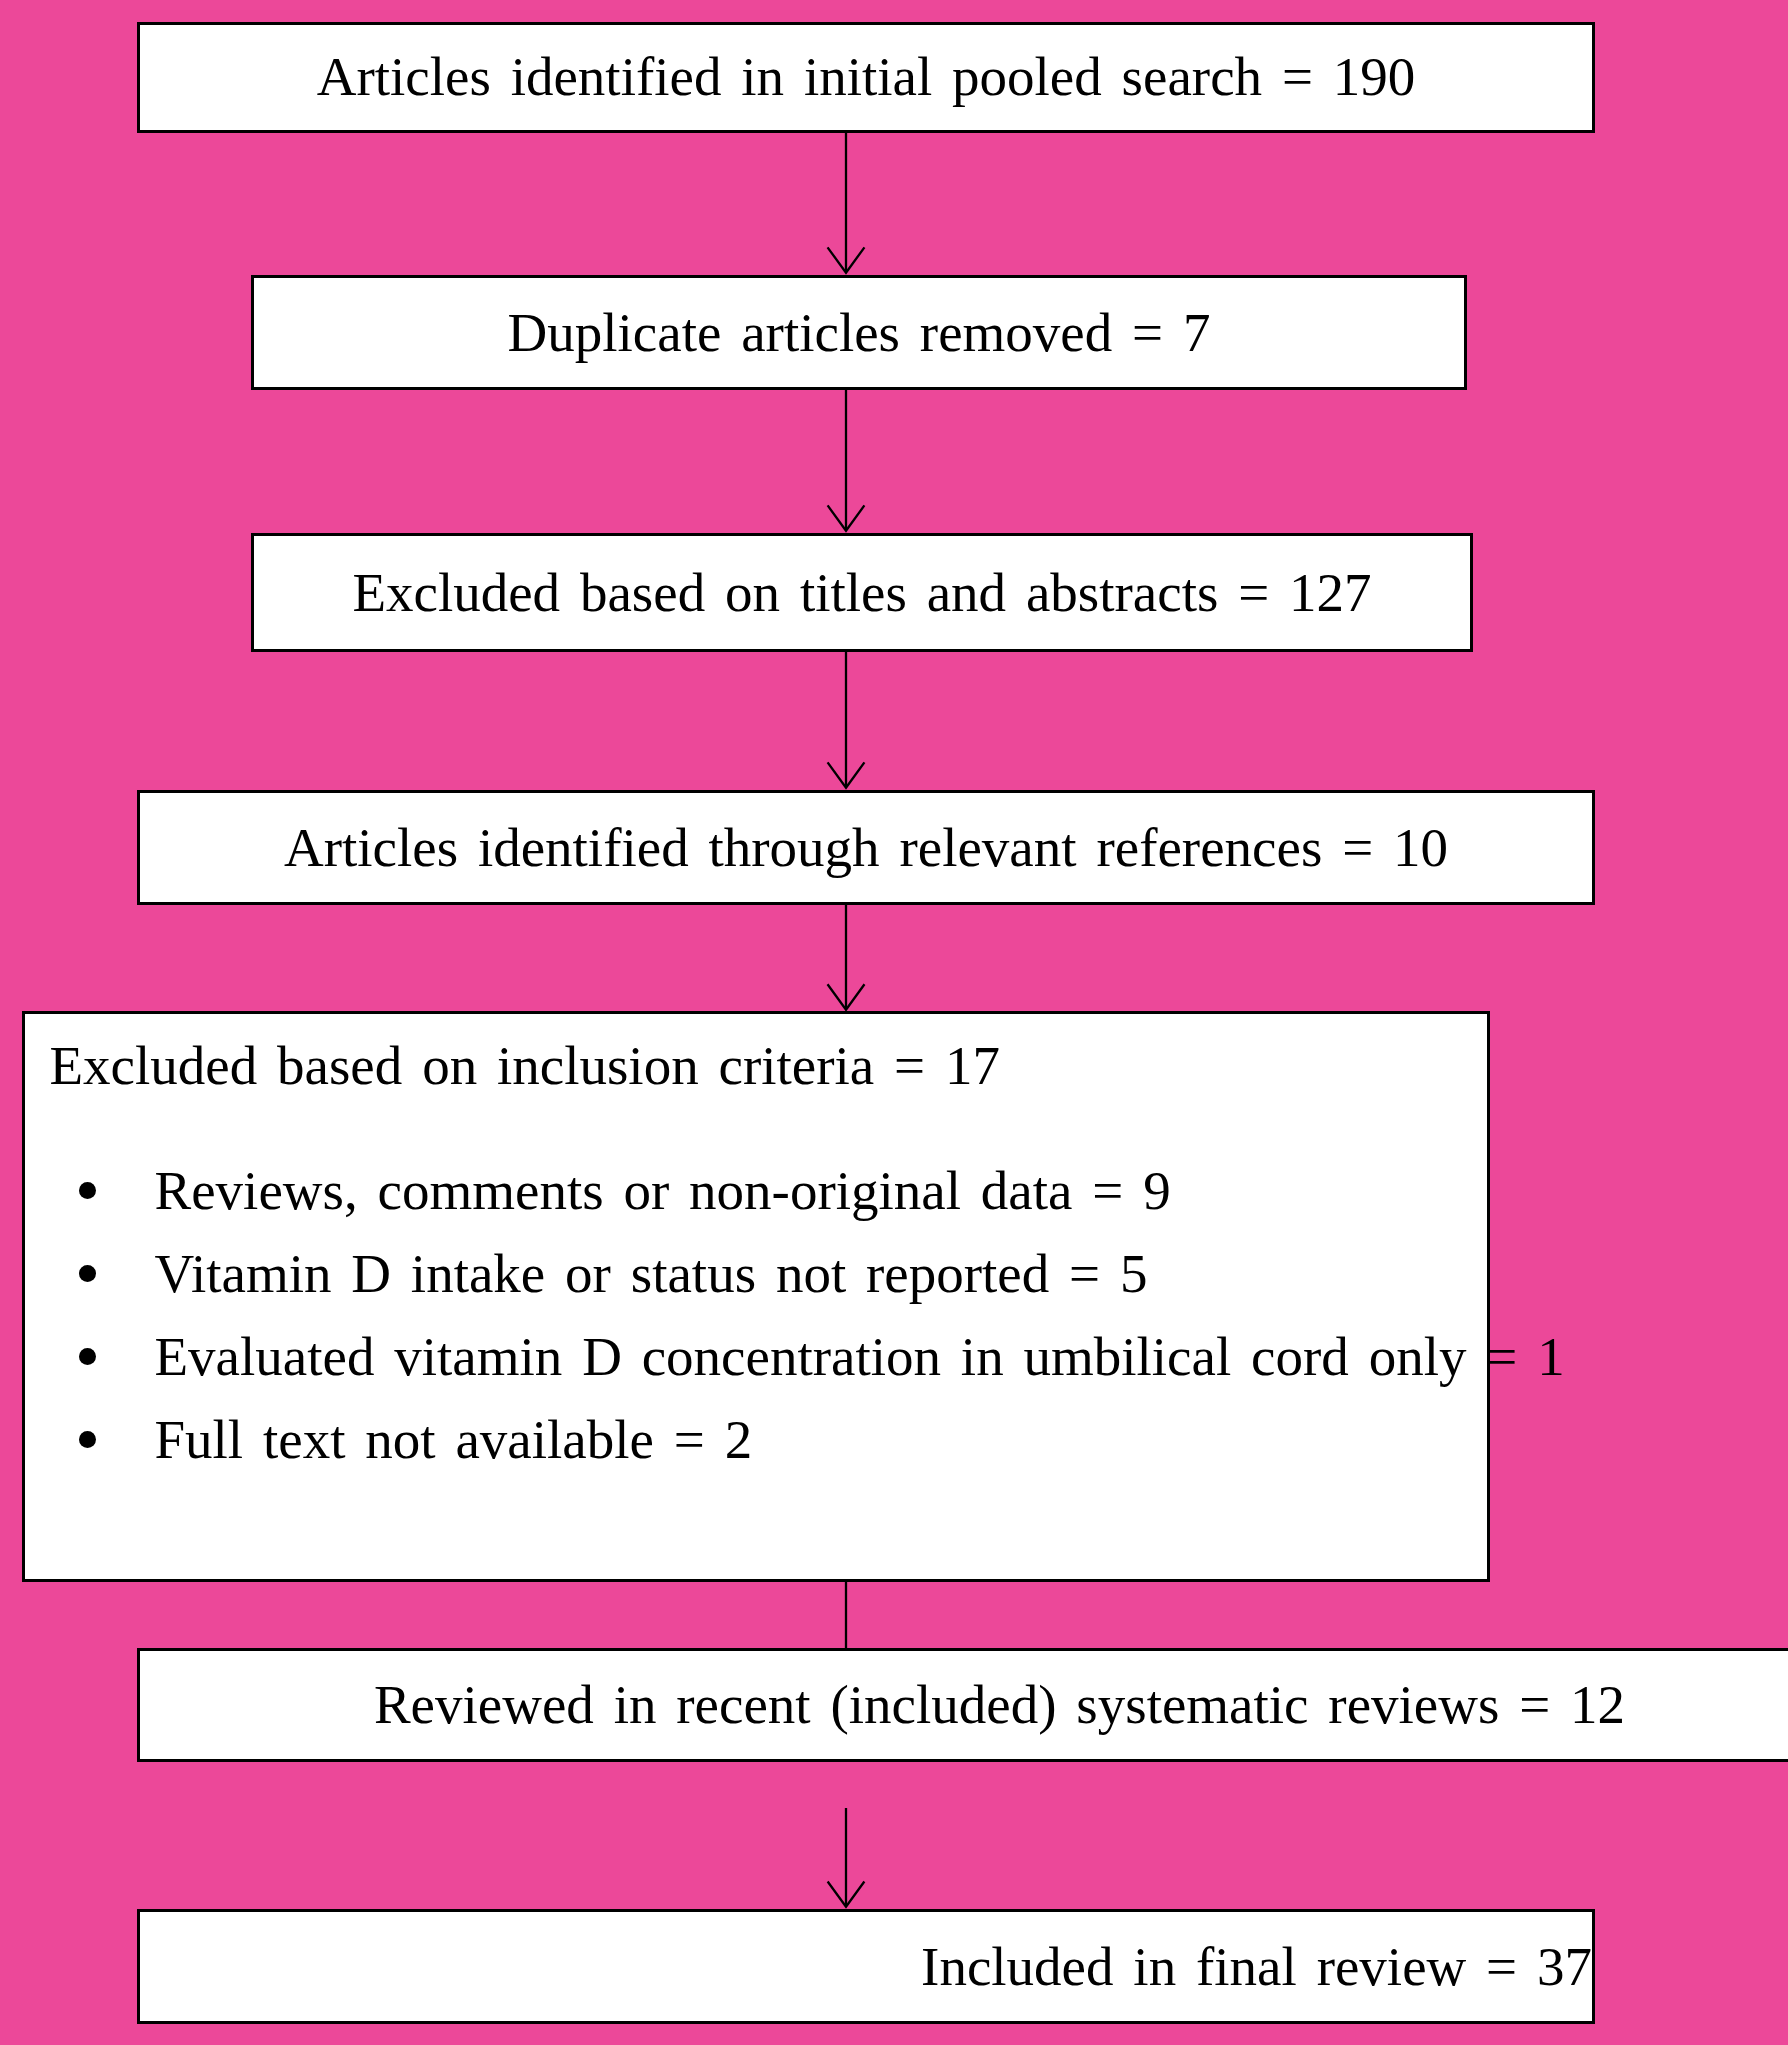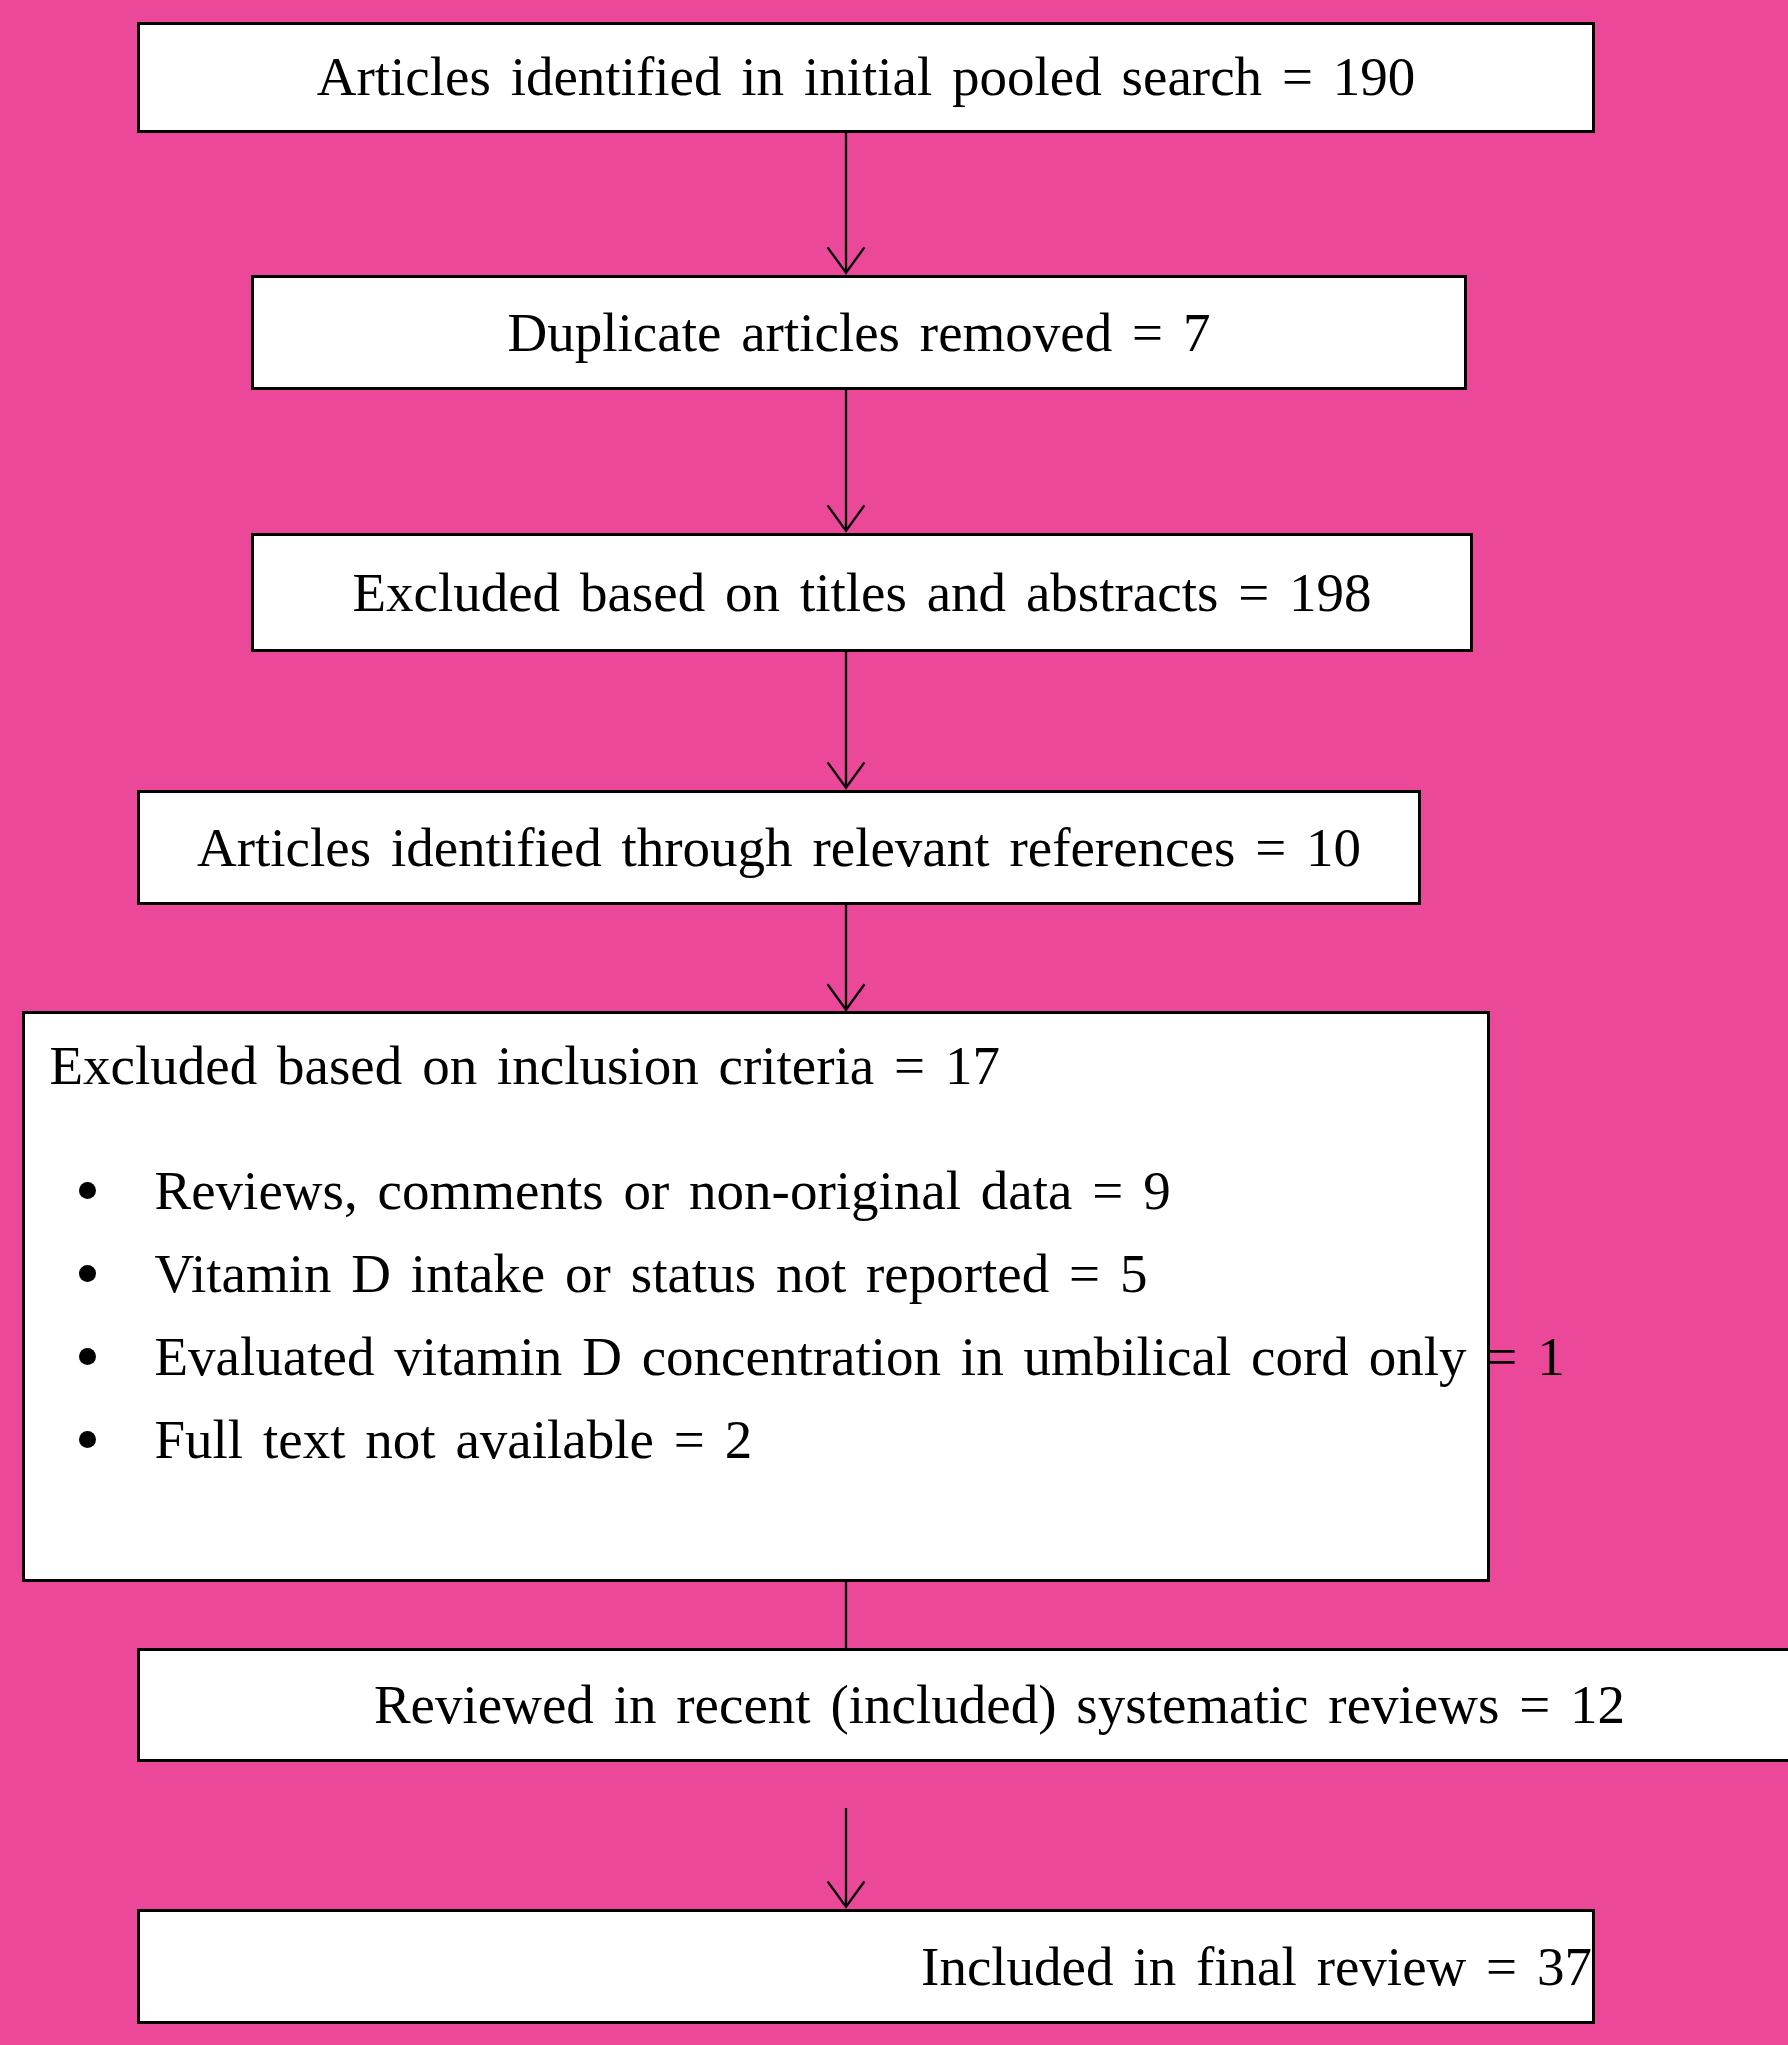--- a/index.html
+++ b/index.html
@@ -25,21 +25,21 @@
     align-items: center;
     justify-content: center;
     text-align: center;
     font-size: 55px;
     word-spacing: 6.1px;
     line-height: 1.15;
   }
   #box1 { left: 137px;  top: 21.5px;   width: 1458px; height: 111px; }
   #box2 { left: 251px;  top: 275px;  width: 1216px; height: 115px; }
   #box3 { left: 251px;  top: 533px;  width: 1222px; height: 119px; }
-  #box4 { left: 137px;  top: 790px; width: 1284px; height: 115px; }
+  #box4 { left: 137px;  top: 790px; width: 1458px; height: 115px; }
   #box5 { left: 21.5px;   top: 1011px; width: 1468px; height: 571px;
           display: block; text-align: left; }
   #box6 { left: 137px;  top: 1648px; width: 1725px; height: 114px; }
   #box7 { left: 137px;  top: 1909px; width: 1458px; height: 115px; justify-content: flex-end; }
 
   #box5 .box5-header {
     margin: 20px 0 0 25px;
     font-size: 55px;
     word-spacing: 6.1px;
     line-height: 64px;
@@ -105,21 +105,21 @@
   </div>
 
   <div class="arrow" id="arrow2">
     <svg width="54" height="144" viewBox="0 0 70 188">
       <line x1="35" y1="0" x2="35" y2="184" stroke="#000" stroke-width="3"></line>
       <polyline points="11,152 35,185 59,152" fill="none" stroke="#000" stroke-width="3"></polyline>
     </svg>
   </div>
 
   <div class="fbox" id="box3">
-    <span>Excluded based on titles and abstracts = 198</span>
+    <span>Excluded based on titles and abstracts = 127</span>
   </div>
 
   <div class="arrow" id="arrow3">
     <svg width="54" height="139" viewBox="0 0 70 181">
       <line x1="35" y1="0" x2="35" y2="177" stroke="#000" stroke-width="3"></line>
       <polyline points="11,145 35,178 59,145" fill="none" stroke="#000" stroke-width="3"></polyline>
     </svg>
   </div>
 
   <div class="fbox" id="box4">

